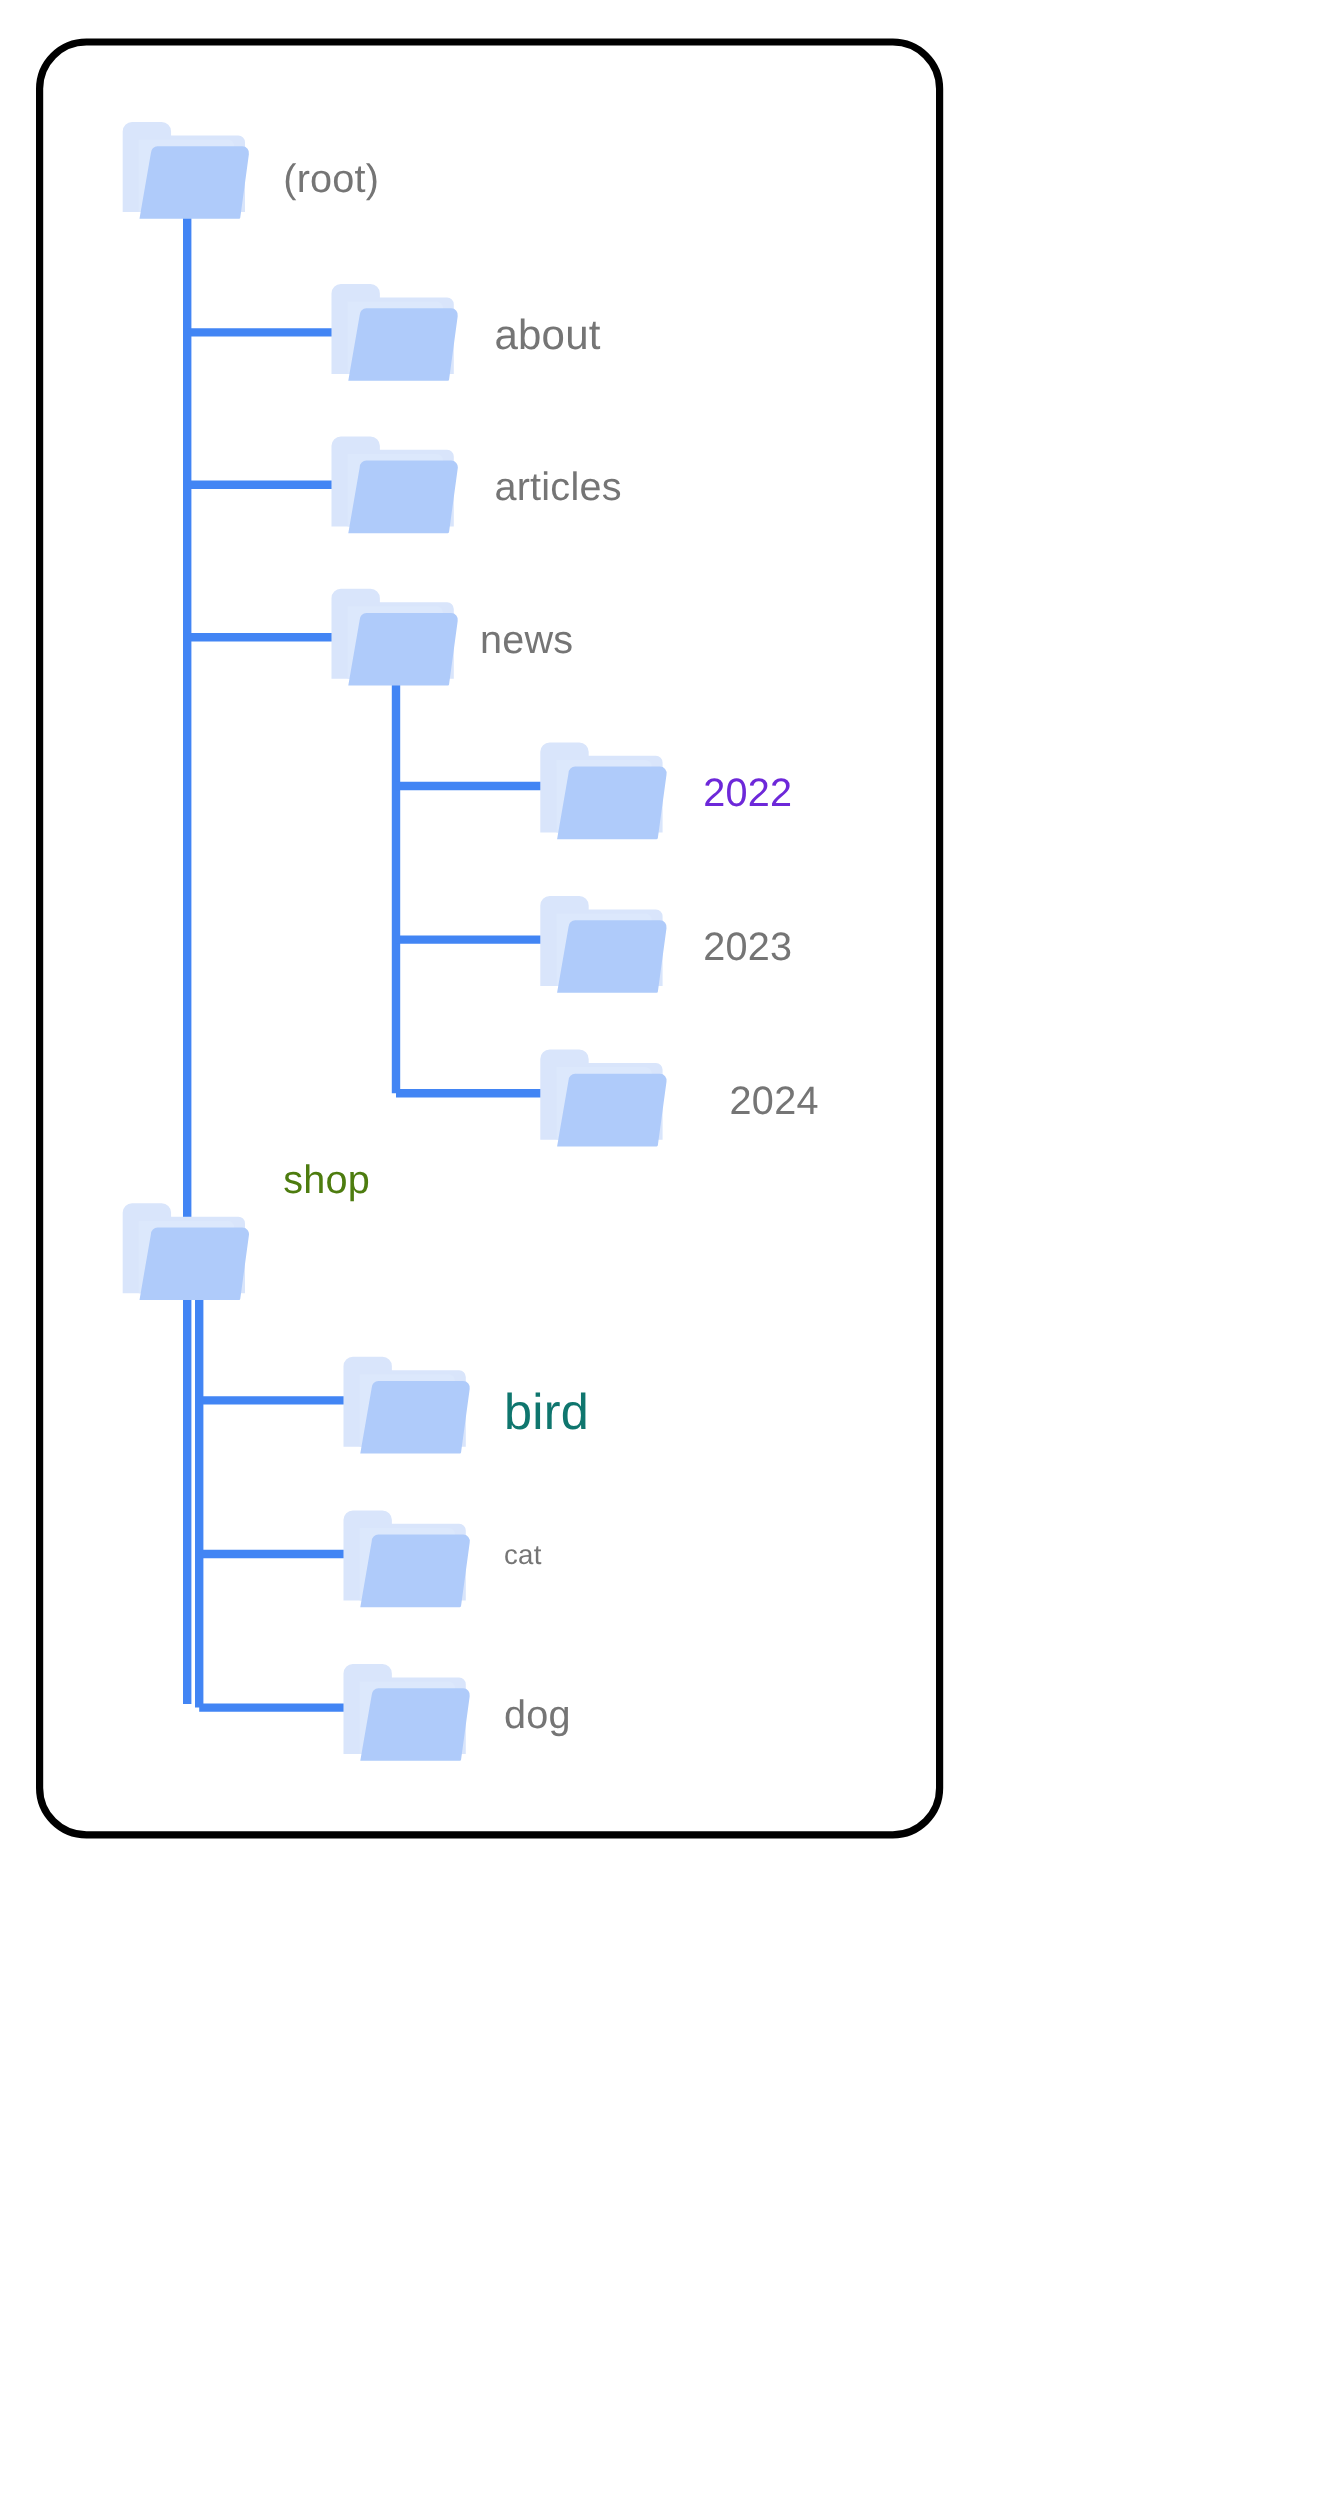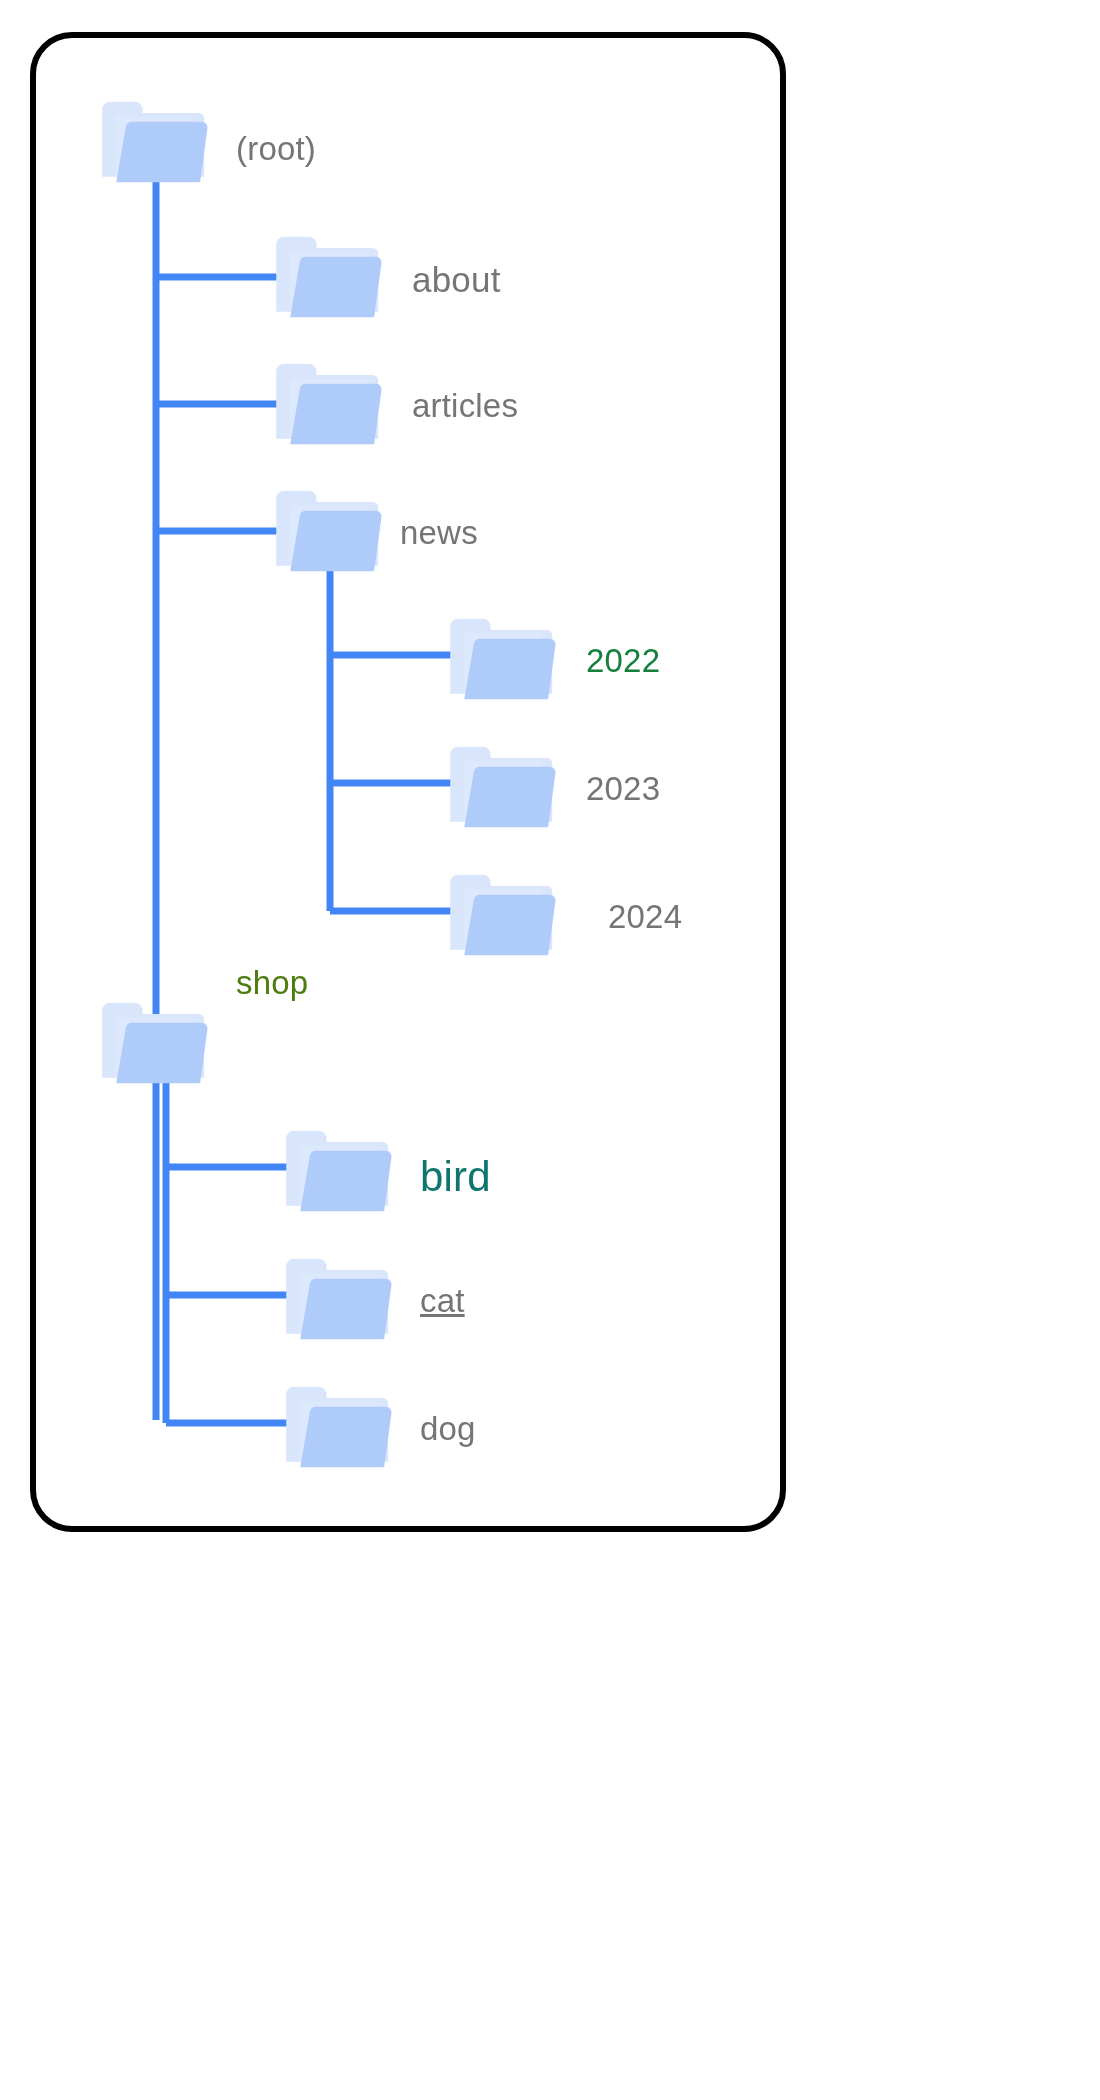--- a/index.html
+++ b/index.html
@@ -119,21 +119,21 @@
         </svg>
       </div>
       <div class="label" style="left: 400px; top: 515.5px; font-size: 33px; color: rgb(117, 117, 117);">news</div>
       <div class="node" style="left: 448px; top: 615px; width: 112px; height: 88px;">
         <svg viewBox="0 0 100 78" width="112" height="88" class="folder">
           <path d="M2 10 a7 7 0 0 1 7 -7 h22 a7 7 0 0 1 7 7 v3 h50 a5 5 0 0 1 5 5 v52 h-91 z" fill="#D9E5FB"></path>
           <path d="M14 16 h66 a5 5 0 0 1 5 5 v49 h-71 z" fill="#DCE8FC"></path>
           <path d="M23 26 a5 5 0 0 1 5 -5 h63 a5 5 0 0 1 4.9 6 l-6.4 47 a1 1 0 0 1 -1 1 h-74 z" fill="#AFCBFA"></path>
         </svg>
       </div>
-      <div class="label" style="left: 586px; top: 643.5px; font-size: 33px; color: #15803d;">2022</div>
+      <div class="label" style="left: 586px; top: 643.5px; font-size: 33px; color: #6d28d9;">2022</div>
       <div class="node" style="left: 448px; top: 743px; width: 112px; height: 88px;">
         <svg viewBox="0 0 100 78" width="112" height="88" class="folder">
           <path d="M2 10 a7 7 0 0 1 7 -7 h22 a7 7 0 0 1 7 7 v3 h50 a5 5 0 0 1 5 5 v52 h-91 z" fill="#D9E5FB"></path>
           <path d="M14 16 h66 a5 5 0 0 1 5 5 v49 h-71 z" fill="#DCE8FC"></path>
           <path d="M23 26 a5 5 0 0 1 5 -5 h63 a5 5 0 0 1 4.9 6 l-6.4 47 a1 1 0 0 1 -1 1 h-74 z" fill="#AFCBFA"></path>
         </svg>
       </div>
       <div class="label" style="left: 586px; top: 771.5px; font-size: 33px; color: rgb(117, 117, 117);">2023</div>
       <div class="node" style="left: 448px; top: 871px; width: 112px; height: 88px;">
         <svg viewBox="0 0 100 78" width="112" height="88" class="folder">
@@ -159,21 +159,21 @@
         </svg>
       </div>
       <div class="label" style="left: 420px; top: 1155.5px; font-size: 42px; color: #0f766e;">bird</div>
       <div class="node" style="left: 284px; top: 1255px; width: 112px; height: 88px;">
         <svg viewBox="0 0 100 78" width="112" height="88" class="folder">
           <path d="M2 10 a7 7 0 0 1 7 -7 h22 a7 7 0 0 1 7 7 v3 h50 a5 5 0 0 1 5 5 v52 h-91 z" fill="#D9E5FB"></path>
           <path d="M14 16 h66 a5 5 0 0 1 5 5 v49 h-71 z" fill="#DCE8FC"></path>
           <path d="M23 26 a5 5 0 0 1 5 -5 h63 a5 5 0 0 1 4.9 6 l-6.4 47 a1 1 0 0 1 -1 1 h-74 z" fill="#AFCBFA"></path>
         </svg>
       </div>
-      <div class="label" style="left: 420px; top: 1283.5px; font-size: 33px; color: rgb(117, 117, 117); text-decoration: underline;">cat</div>
+      <div class="label" style="left: 420px; top: 1283.5px; font-size: 23px; color: rgb(117, 117, 117);">cat</div>
       <div class="node" style="left: 284px; top: 1383px; width: 112px; height: 88px;">
         <svg viewBox="0 0 100 78" width="112" height="88" class="folder">
           <path d="M2 10 a7 7 0 0 1 7 -7 h22 a7 7 0 0 1 7 7 v3 h50 a5 5 0 0 1 5 5 v52 h-91 z" fill="#D9E5FB"></path>
           <path d="M14 16 h66 a5 5 0 0 1 5 5 v49 h-71 z" fill="#DCE8FC"></path>
           <path d="M23 26 a5 5 0 0 1 5 -5 h63 a5 5 0 0 1 4.9 6 l-6.4 47 a1 1 0 0 1 -1 1 h-74 z" fill="#AFCBFA"></path>
         </svg>
       </div>
       <div class="label" style="left: 420px; top: 1411.5px; font-size: 33px; color: rgb(117, 117, 117);">dog</div>
     </div>
 

